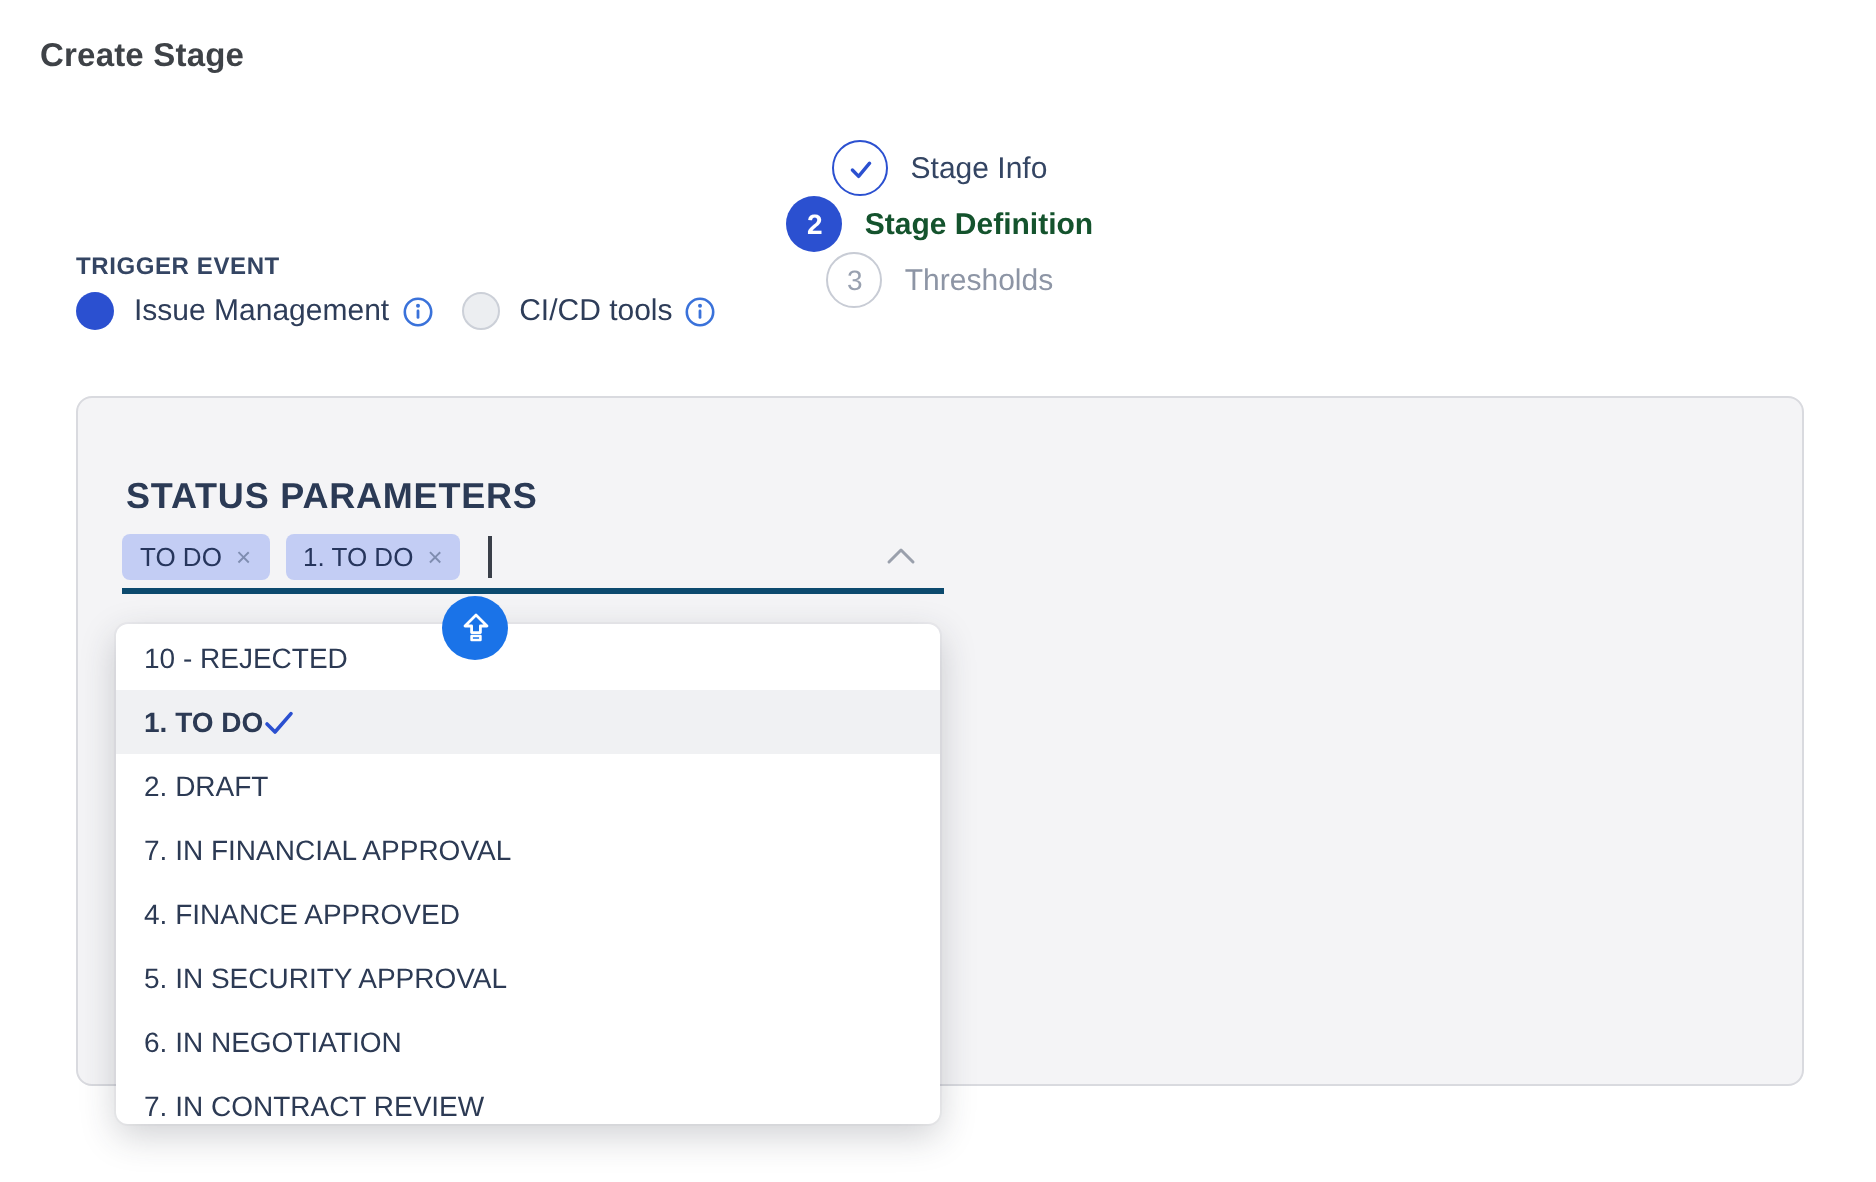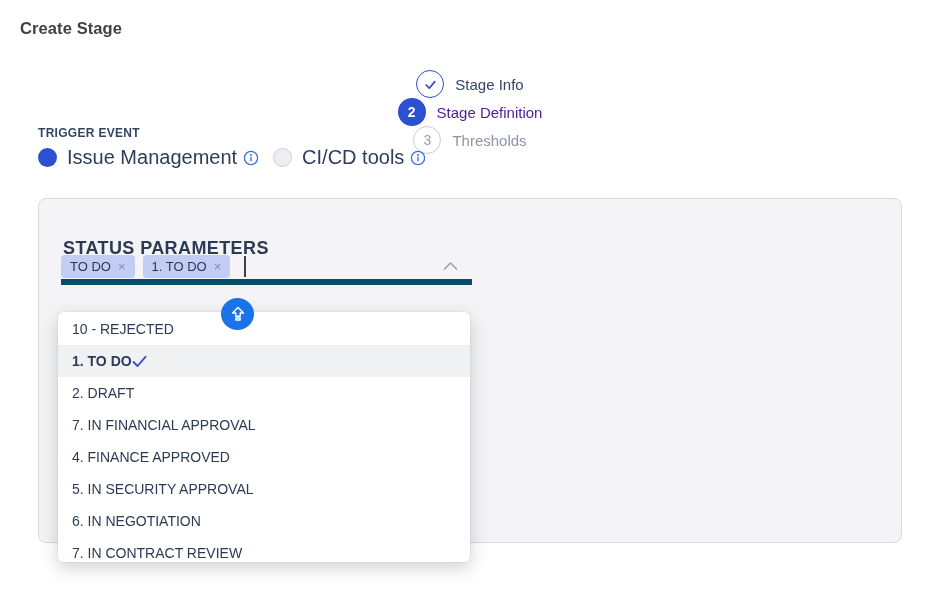--- a/index.html
+++ b/index.html
@@ -11,42 +11,42 @@
   .page-title { position: absolute; left: 20px; top: 19px; font-size: 16.5px; font-weight: bold; color: #3e4247; letter-spacing: .1px; }
 
   
   .stepper { position: absolute; left: 38px; right: 36px; top: 70px; height: 30px; display: flex; align-items: center; flex-direction: column; }
   .step { display: flex; align-items: center; gap: 11px; flex: 0 0 auto; cursor: pointer; }
   .step-circle { width: 28px; height: 28px; border-radius: 50%; display: flex; align-items: center; justify-content: center; font-size: 14px; flex: 0 0 auto; }
   .step-circle.done { border: 1.5px solid #2b50d0; background: #ffffff; }
   .step-circle.active { background: #2b50d0; color: #ffffff; font-weight: bold; }
   .step-circle.upcoming { border: 1.5px solid #c8ccd5; background: #ffffff; color: #99a1b0; }
   .step-label { font-size: 15px; color: #344563; }
-  .step-label.bold { font-weight: normal; color: #4c1d95; }
+  .step-label.bold { font-weight: bold; color: #14532d; }
   .step-label.muted { color: #8d95a5; }
   .connector { flex: 1 1 auto; height: 1px; margin: 0 14px; }
   .connector.blue { background: #2b50d0; }
   .connector.gray { background: #d5d8de; }
 
   
   .trigger-label { position: absolute; left: 38px; top: 126px; font-size: 12px; font-weight: bold; color: #344563; letter-spacing: .3px; }
   .radio-row { position: absolute; left: 38px; top: 146px; display: flex; align-items: center; gap: 14px; }
   .radio-option { display: flex; align-items: center; gap: 10px; cursor: pointer; }
   .radio-dot { width: 19px; height: 19px; border-radius: 50%; flex: 0 0 auto; }
   .radio-dot.on { background: #2b50d0; }
   .radio-dot.off { background: #eceef1; border: 1px solid #ccd0d8; }
-  .radio-text { font-size: 20px; color: #2e3d59; }
+  .radio-text { font-size: 15px; color: #2e3d59; }
   .info-icon { display: inline-flex; margin-left: -4px; }
 
   
   .panel { position: absolute; left: 38px; top: 198px; width: 864px; height: 345px; background: #f4f4f6; border: 1px solid #d9dadf; border-radius: 8px; }
   .sp-label { position: absolute; left: 24px; top: 39px; font-size: 18px; font-weight: bold; color: #2b3a55; letter-spacing: .4px; }
 
   
-  .select-control { position: absolute; left: 22px; top: 56px; width: 411px; height: 30px; border-bottom: 6px solid #0c4a6e; display: flex; align-items: flex-start; }
+  .select-control { position: absolute; left: 22px; top: 68px; width: 411px; height: 30px; border-bottom: 3px solid #0c4a6e; display: flex; align-items: flex-start; }
   .chips { display: flex; align-items: center; gap: 8px; }
   .chip { display: inline-flex; align-items: center; gap: 7px; height: 23px; padding: 0 9px; background: #c3cdf4; border-radius: 4px; font-size: 13px; font-weight: 500; color: #26355c; }
   .chip-x { color: #7f8db0; font-size: 13px; cursor: pointer; }
   .text-caret { width: 1.5px; height: 21px; background: #3a3f49; margin-left: 6px; }
   .chevron-up { position: absolute; right: 14px; top: 6px; cursor: pointer; display: inline-flex; }
 
   
   .dropdown { position: absolute; left: 58px; top: 312px; width: 412px; height: 250px; background: #ffffff; border-radius: 6px; box-shadow: 0 6px 18px rgba(40,45,60,.22), 0 0 0 1px rgba(40,45,60,.03); overflow: hidden; padding-top: 1px; z-index: 10; }
   .dd-item { height: 32px; display: flex; align-items: center; justify-content: flex-start; padding: 0 14px; font-size: 14px; color: #2c3a54; cursor: pointer; }
   .dd-item.selected { background: #f0f1f3; font-weight: bold; }

